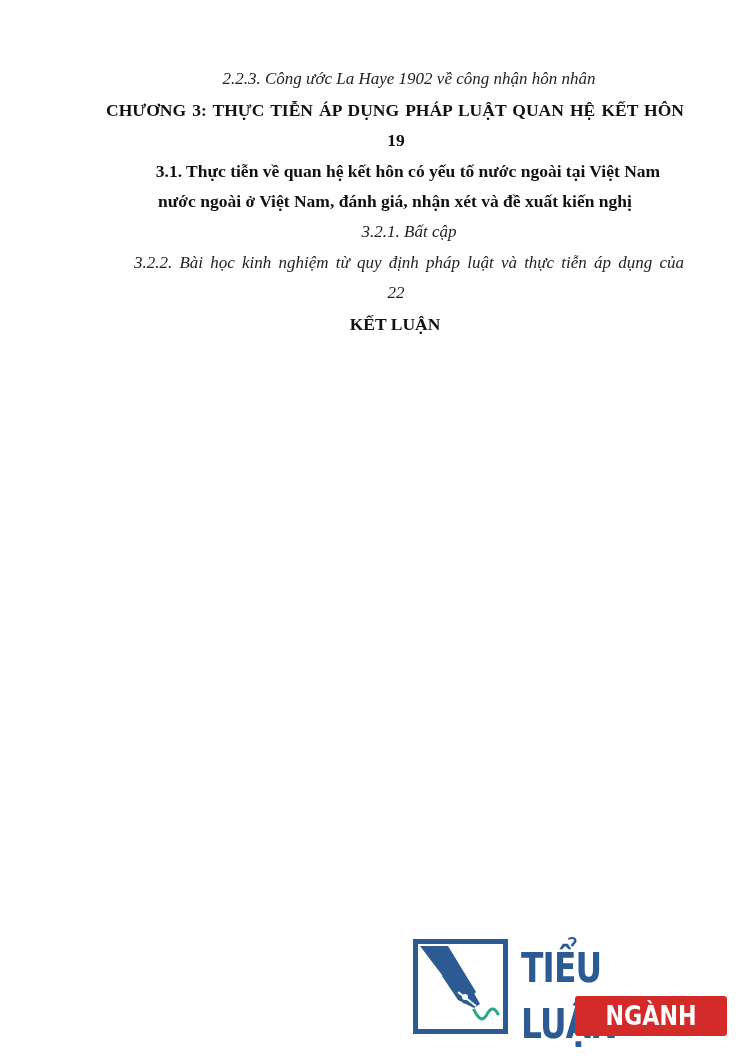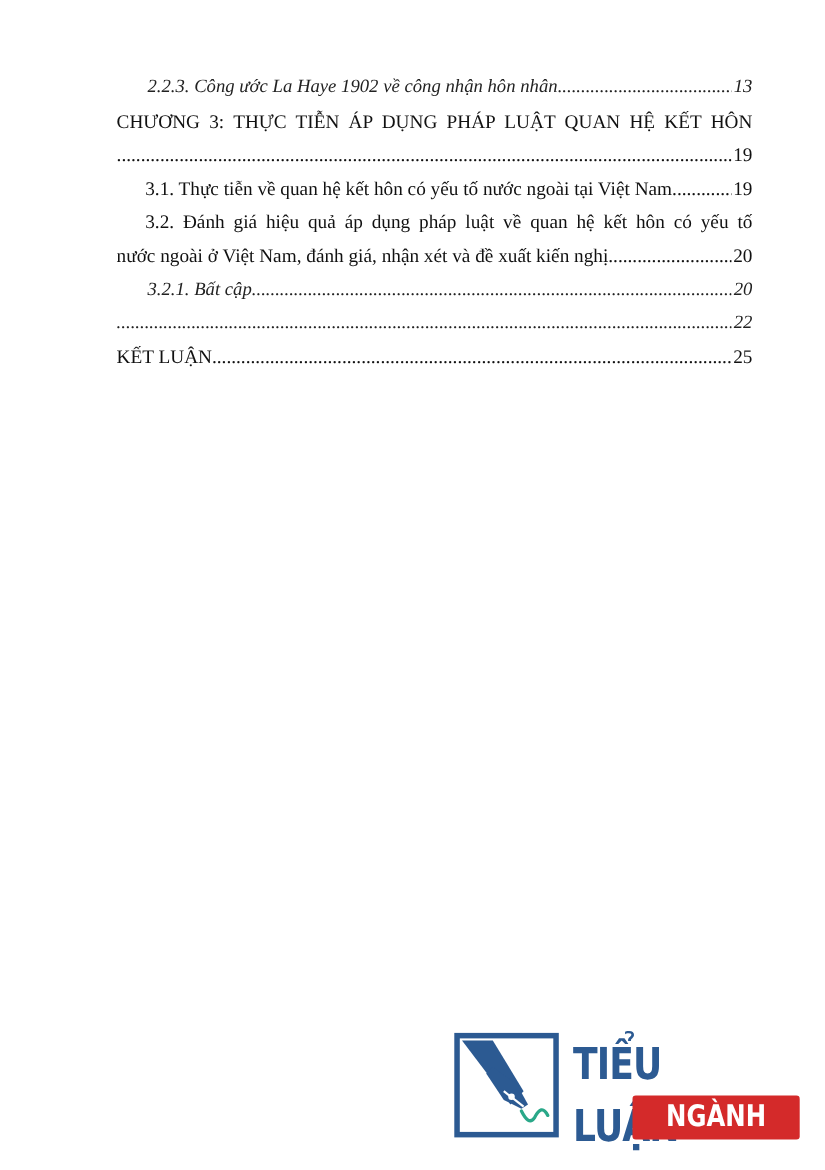--- a/index.html
+++ b/index.html
@@ -3,27 +3,27 @@
 <meta charset="utf-8">
 <style>
   html, body { margin:0; padding:0; }
   body {
     width:750px; height:1064px; background:#ffffff; position:relative; overflow:hidden;
     font-family:"Liberation Serif", "DejaVu Serif", serif; color:#111;
   }
   .toc { position:absolute; left:106px; top:64px; width:578px; }
   .line {
     display:flex; align-items:center; height:30.6px; line-height:30.6px;
-    font-size:17px; white-space:nowrap; overflow:hidden;
+    font-size:17px; white-space:nowrap; overflow:hidden;flex-direction:column;
   }
   .line .text { flex:0 0 auto; }
   .line .dots { flex:1 1 auto; overflow:hidden; white-space:nowrap; letter-spacing:0; }
   .line .dots::before { content:"................................................................................................................................................................................................................"; }
   .line .page { flex:0 0 auto; padding-left:2px; }
-  .bold { font-weight:normal; font-size:17.5px; }
+  .bold { font-weight:bold; font-size:17.5px; }
   .italic { font-style:italic; color:#222; }
   .indent1 { padding-left:26px; }
   .indent2 { padding-left:28px; }
   .justify { display:block; text-align:justify; text-align-last:justify; }
   .justify .text { display:inline; }
 
   .logo { position:absolute; left:413px; top:936px; width:318px; height:104px; }
   .logo-box {
     position:absolute; left:0; top:3px; width:95px; height:95px;
     border:5px solid #2c5a92; box-sizing:border-box; background:#fff;
@@ -54,32 +54,32 @@
   </div>
   <div class="line bold">
     <span class="dots"></span>
     <span class="page">19</span>
   </div>
   <div class="line bold indent1">
     <span class="text">3.1. Thực tiễn về quan hệ kết hôn có yếu tố nước ngoài tại Việt Nam</span>
     <span class="dots"></span>
     <span class="page">19</span>
   </div>
-  <div class="line bold indent1 justify">
-    <span class="text">3.2. Đánh giá hiệu quả áp dụng pháp luật về quan hệ kết hôn có yếu tố</span>
-  </div>
   <div class="line bold">
     <span class="text">nước ngoài ở Việt Nam, đánh giá, nhận xét và đề xuất kiến nghị</span>
     <span class="dots"></span>
     <span class="page">20</span>
   </div>
   <div class="line italic indent2">
     <span class="text">3.2.1. Bất cập</span>
     <span class="dots"></span>
     <span class="page">20</span>
+  </div>
+  <div class="line italic indent2 justify">
+    <span class="text">3.2.2. Bài học kinh nghiệm từ quy định pháp luật và thực tiễn áp dụng của</span>
   </div>
   <div class="line italic">
     <span class="dots"></span>
     <span class="page">22</span>
   </div>
   <div class="line bold">
     <span class="text">KẾT LUẬN</span>
     <span class="dots"></span>
     <span class="page">25</span>
   </div>

